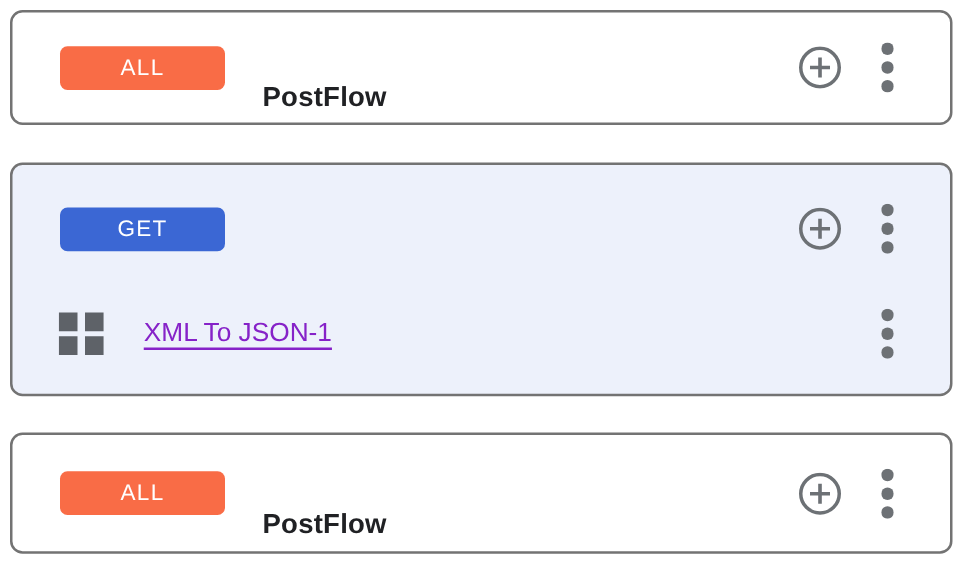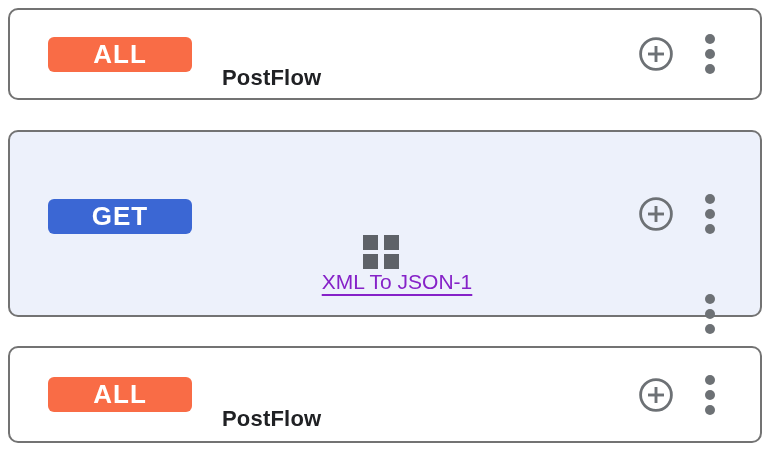--- a/index.html
+++ b/index.html
@@ -27,34 +27,34 @@
   .card-postflow { margin-top: 8px;  height: 92px; }
   .card-selected { margin-top: 30px; height: 187px; background: #edf1fb; }
   .card-preflow  { margin-top: 29px; height: 97px; }
 
   .row {
     display: flex;
     align-items: center;
     padding: 0 45px 0 38px;
   }
   .single { height: 100%; }
-  .card-selected .main-row   { height: 102px; align-items: flex-end; }
-  .card-selected .policy-row { height: 66px; padding-left: 37px; flex-direction: column; }
+  .card-selected .main-row   { height: 102px; }
+  .card-selected .policy-row { height: 66px; padding-left: 37px; }
 
   .badge {
     box-sizing: border-box;
-    width: 144px;
+    width: 132px;
     height: 35px;
     border-radius: 6px;
     display: flex;
     align-items: center;
     justify-content: center;
     color: #ffffff;
-    font-size: 26px;
-    font-weight: 700;
+    font-size: 18px;
+    font-weight: 400;
     letter-spacing: 1px;
     flex: 0 0 auto;
   }
   .badge-all { background: #f96c46; }
   .badge-get { background: #3b67d4; }
 
   .flow-title {
     margin-left: 30px;
     font-size: 22px;
     font-weight: 700;

